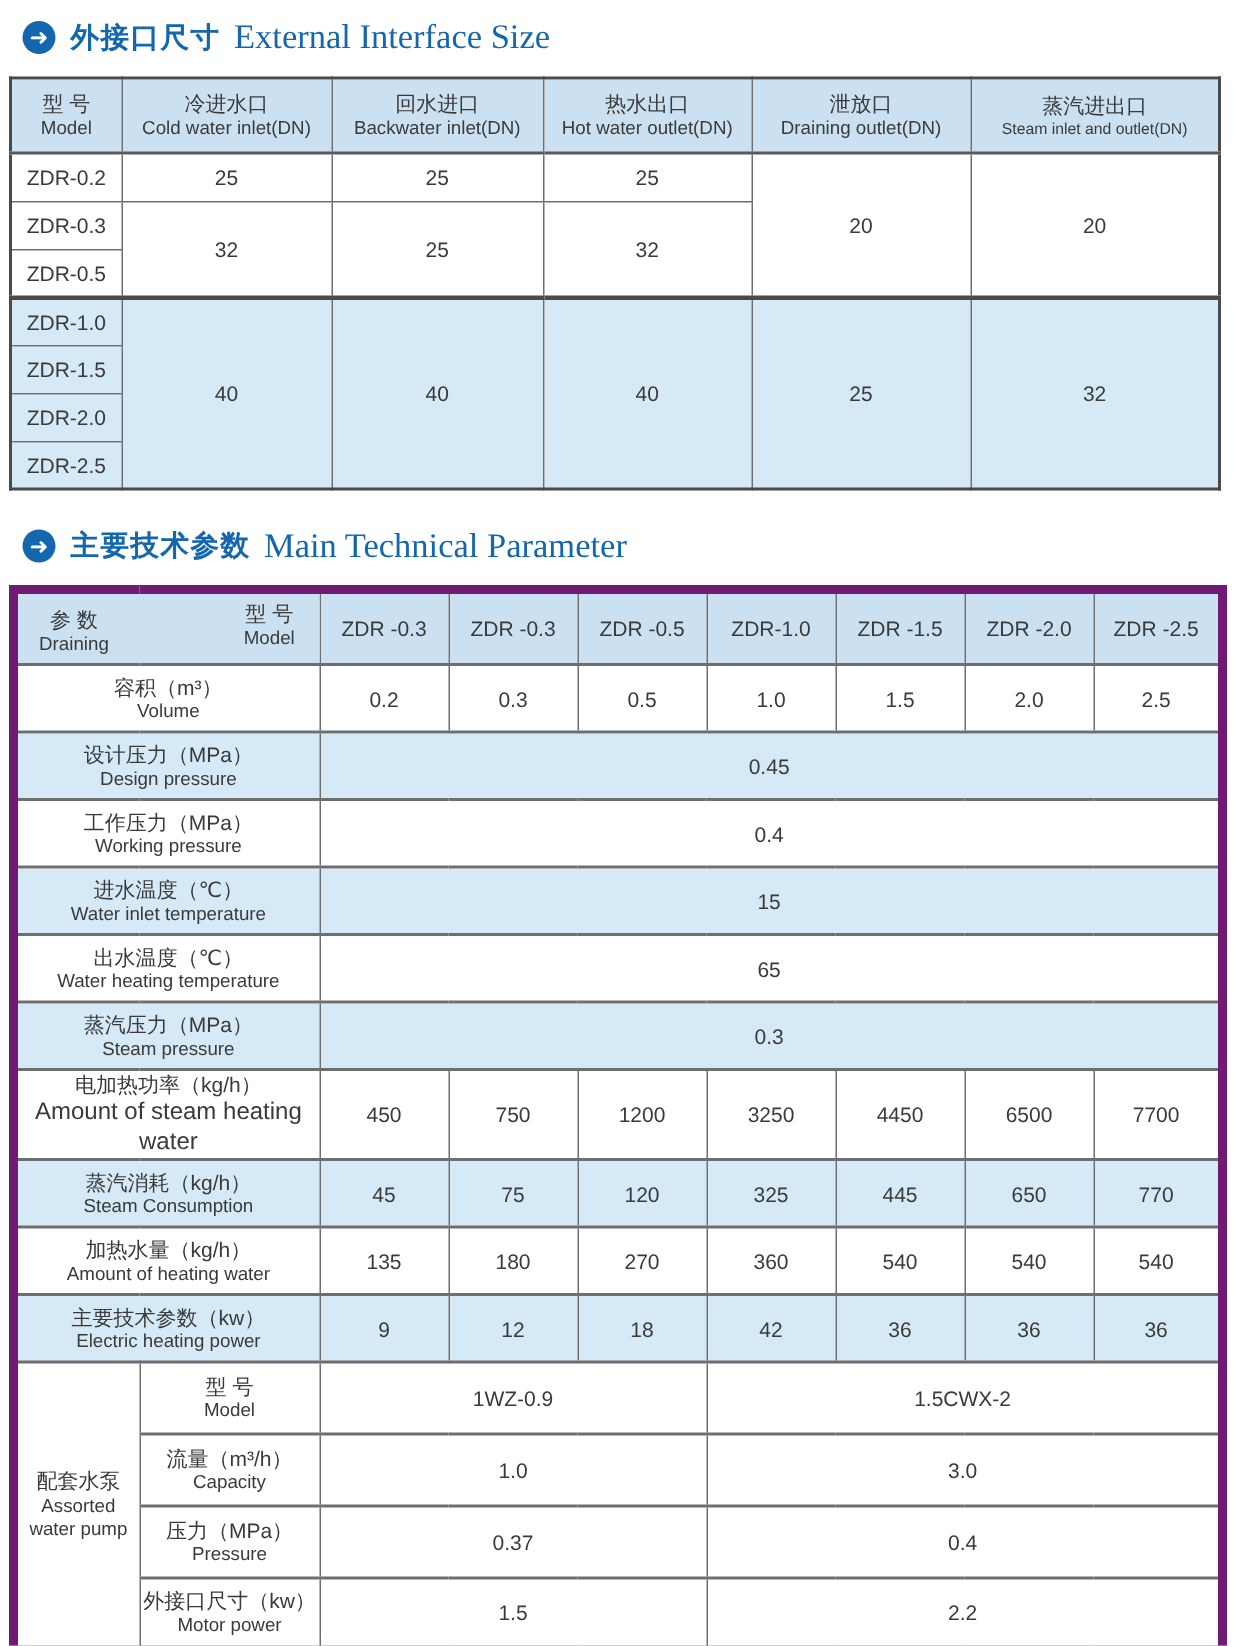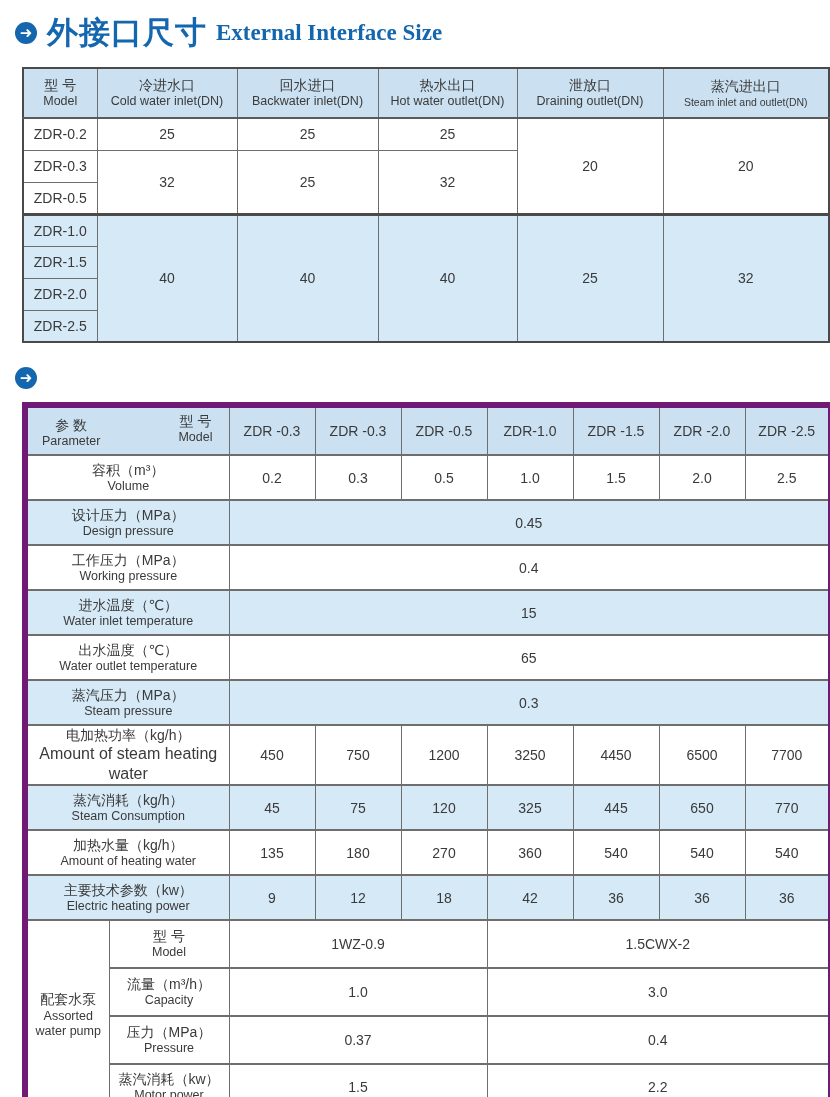--- a/index.html
+++ b/index.html
@@ -9,26 +9,26 @@
     font-family:"Liberation Sans","DejaVu Sans",sans-serif;
     color:var(--text,#3a3a3a);
   }
   .section-title { display:flex; align-items:center; margin:12px 0 13px 15px; }
   .title-icon {
     width:22px; height:22px; border-radius:50%;
     background:var(--title-blue,#1467ae); color:#ffffff;
     display:flex; align-items:center; justify-content:center;
     font-size:15px; font-weight:bold; margin-right:10px; flex:0 0 auto;
   }
-  .title-zh { font-size:31px; font-weight:bold; color:var(--title-blue,#1467ae); letter-spacing:1px; }
+  .title-zh { font-size:19px; font-weight:bold; color:var(--title-blue,#1467ae); letter-spacing:1px; }
   .title-en {
-    font-size:23px; font-weight:bold; color:var(--title-blue,#1467ae);
+    font-size:23px; font-weight:normal; color:var(--title-blue,#1467ae);
     font-family:"Liberation Serif","DejaVu Serif",serif; margin-left:9px;
   }
-  table { border-collapse:collapse; table-layout:fixed; margin-left:22px; width:806px; }
+  table { border-collapse:collapse; table-layout:fixed; margin-left:6px; width:806px; }
   td, th {
     border:1px solid #6e6e6e; text-align:center; vertical-align:middle;
     font-weight:normal; overflow:hidden;
   }
   .zh { display:block; font-size:14px; line-height:1.3; }
   .en { display:block; font-size:12.5px; line-height:1.25; }
   .en.small { font-size:10.5px;text-align:center; }
   .val { font-size:14px; }
 
   
@@ -132,40 +132,42 @@
     <td class="blue">ZDR-2.0</td>
   </tr>
   <tr>
     <td class="blue">ZDR-2.5</td>
   </tr>
 </tbody>
   </table>
 
 <div class="section-title" style="margin-top:24px;">
   <span class="title-icon">➜</span>
+  <span class="title-zh">主要技术参数</span>
+  <span class="title-en">Main Technical Parameter</span>
 </div>
 
 <table class="t2">
   <colgroup>
     <col style="width:84px">
       <col style="width:120px">
     <col style="width:86px">
       <col style="width:86px">
       <col style="width:86px">
       <col style="width:86px">
     <col style="width:86px">
       <col style="width:86px">
       <col style="width:86px">
   </colgroup>
   <tbody>
       <tr>
     <th colspan="2" class="corner">
       <span class="param">
         <span class="zh">参 数</span>
-        <span class="en">Parameter</span>
+        <span class="en">Draining</span>
       </span>
       <span class="model">
         <span class="zh">型 号</span>
         <span class="en">Model</span>
       </span>
     </th>
     <th>ZDR -0.3</th>
     <th>ZDR -0.3</th>
     <th>ZDR -0.5</th>
     <th>ZDR-1.0</th>
@@ -208,21 +210,21 @@
     <td colspan="2">
       <span class="zh">进水温度（℃）</span>
       <span class="en">Water inlet temperature</span>
     </td>
     <td colspan="7" class="val">15</td>
   </tr>
 
   <tr>
     <td colspan="2">
       <span class="zh">出水温度（℃）</span>
-      <span class="en">Water outlet temperature</span>
+      <span class="en">Water heating temperature</span>
     </td>
     <td colspan="7" class="val">65</td>
   </tr>
 
   <tr class="blue">
     <td colspan="2">
       <span class="zh">蒸汽压力（MPa）</span>
       <span class="en">Steam pressure</span>
     </td>
     <td colspan="7" class="val">0.3</td>
@@ -308,20 +310,20 @@
   <tr class="pump">
     <td>
       <span class="zh">压力（MPa）</span>
       <span class="en">Pressure</span>
     </td>
     <td colspan="3" class="val">0.37</td>
     <td colspan="4" class="val">0.4</td>
   </tr>
   <tr class="pump">
     <td>
-      <span class="zh">蒸汽消耗（kw）</span>
+      <span class="zh">外接口尺寸（kw）</span>
       <span class="en">Motor power</span>
     </td>
     <td colspan="3" class="val">1.5</td>
     <td colspan="4" class="val">2.2</td>
   </tr>
 </tbody>
   </table>
 
 </body></html>

